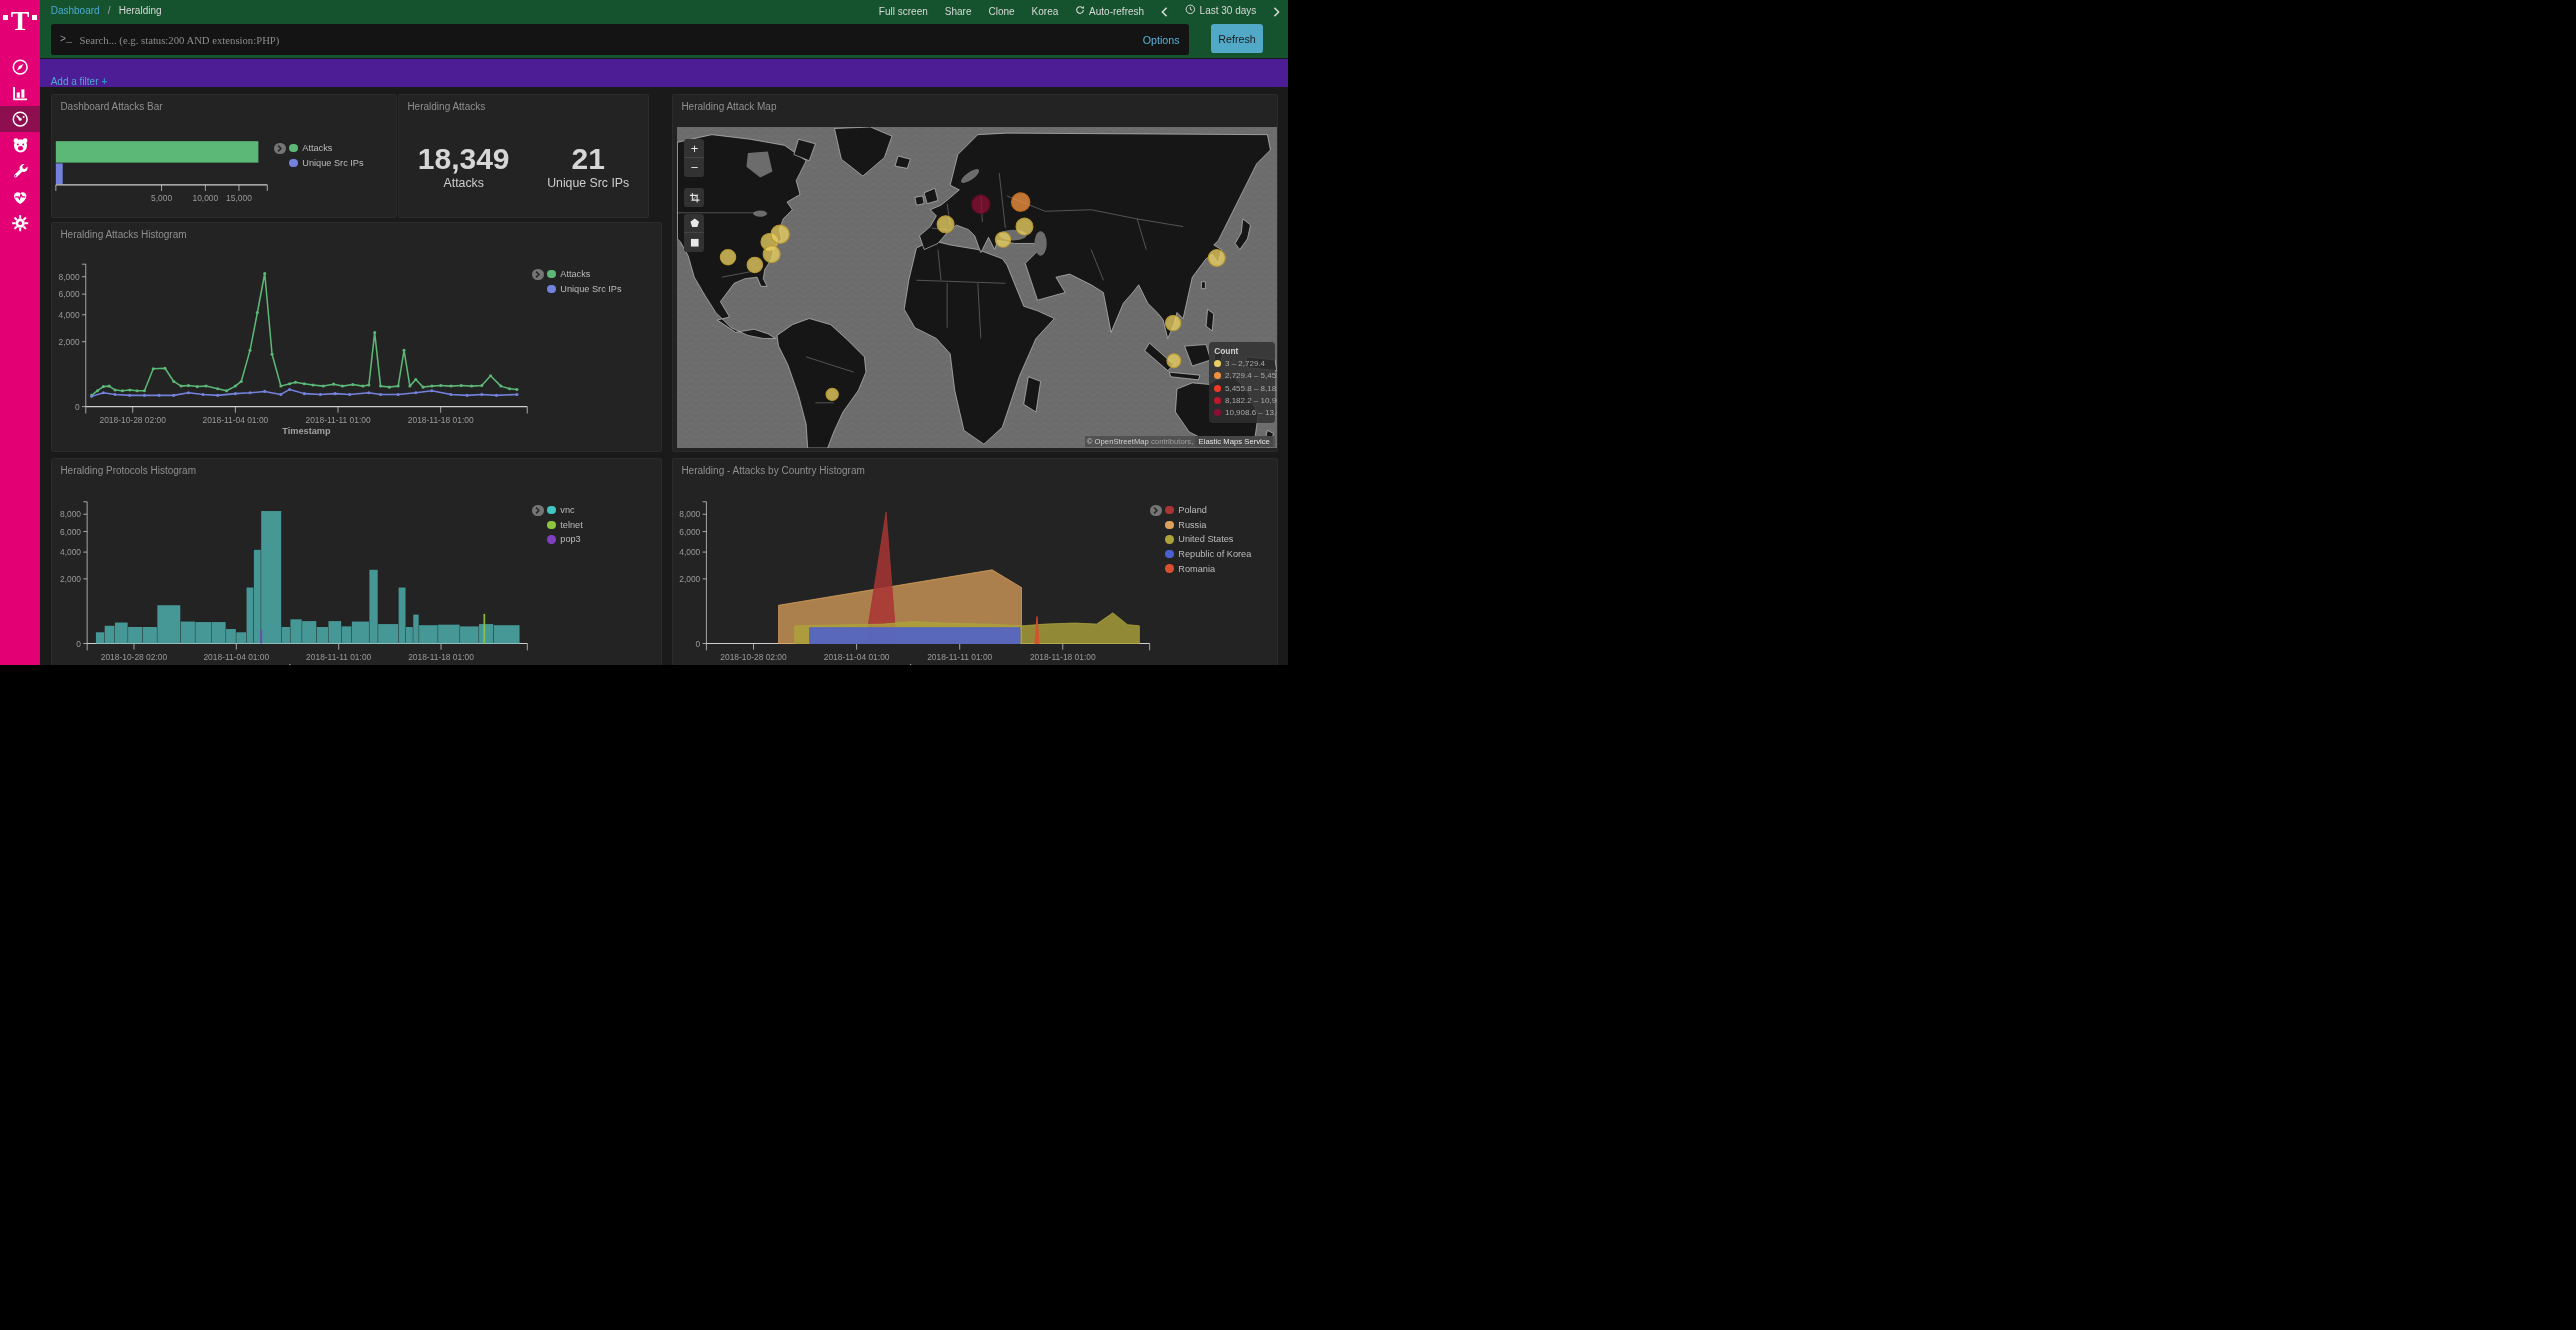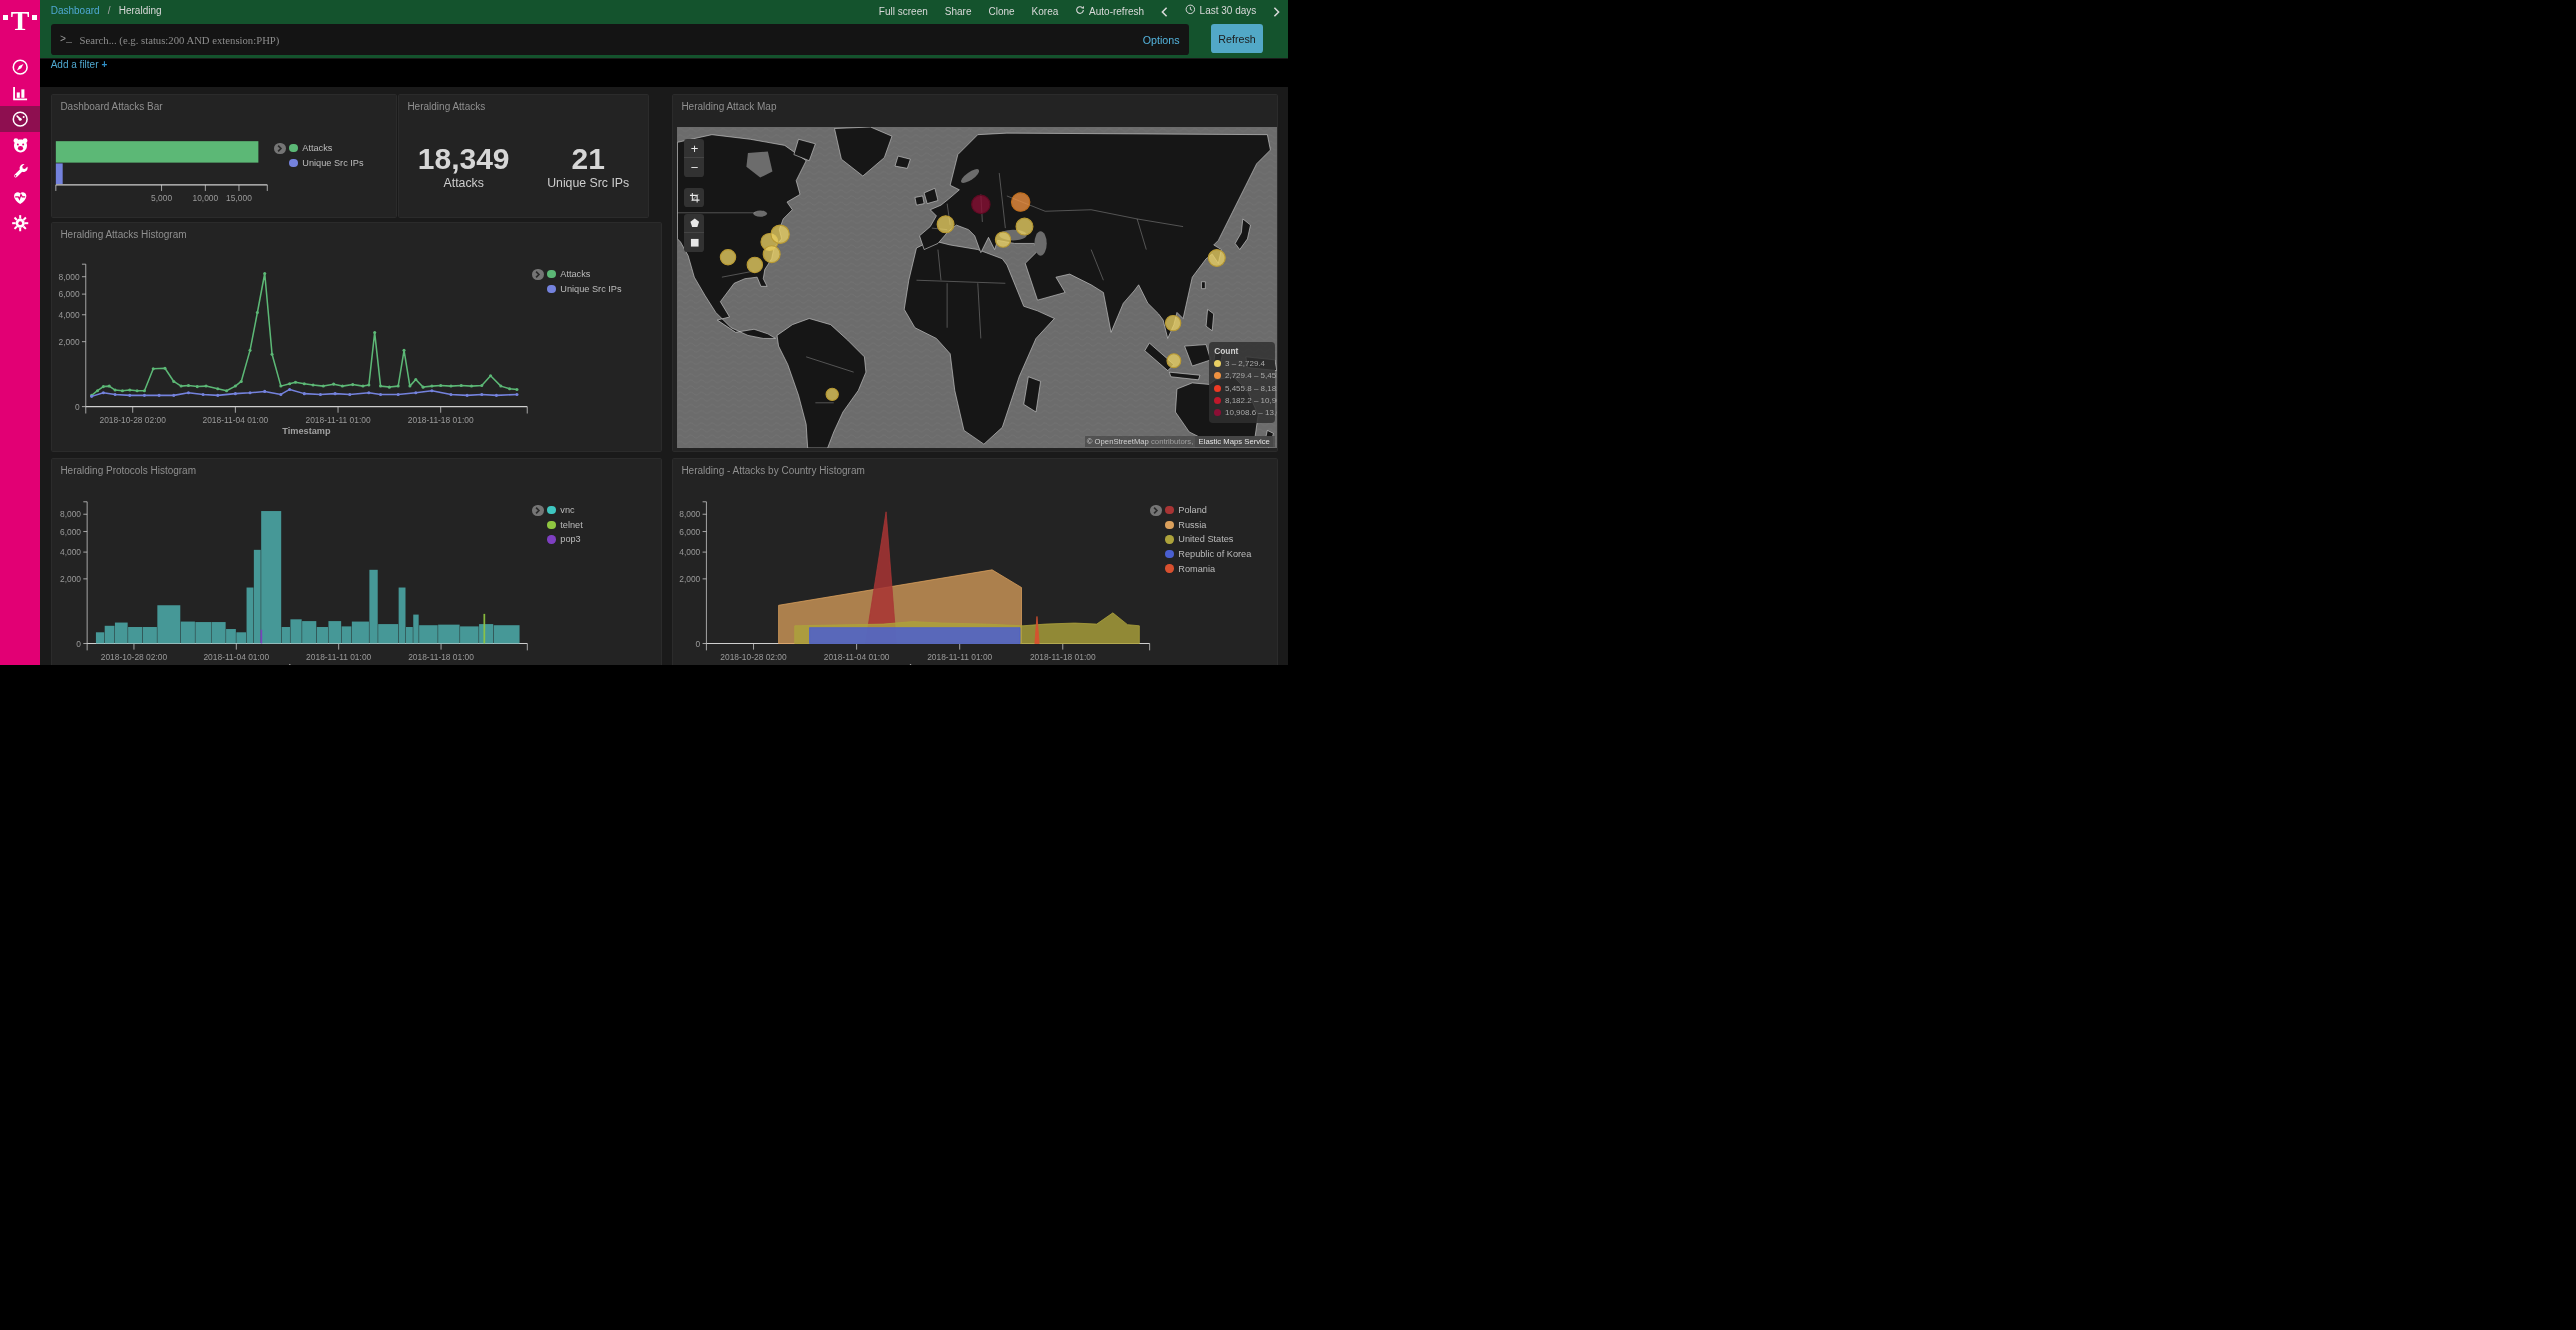--- a/index.html
+++ b/index.html
@@ -27,21 +27,21 @@
   .nav-actions .act{cursor:pointer;display:flex;align-items:center;gap:3.8px;white-space:nowrap}
   .ico-btn{display:flex;align-items:center;cursor:pointer}
   .search-wrap{position:absolute;left:10.7px;top:24px;width:1138px;height:31px;background:#141414;border-radius:3.1px;display:flex;align-items:center;padding:0 9.2px}
   .prompt{font-family:"Liberation Mono",monospace;color:#9a9a9a;font-size:10px;margin-right:7.7px}
   .search-input{flex:1;background:transparent;border:none;outline:none;color:#d5d5d5;font-size:10.7px;font-family:Liberation Serif, serif}
   .search-input::placeholder{color:#8c8c8c}
   .options-link{color:#54b3dc;font-size:10.7px;cursor:pointer;margin-left:7.7px}
   .refresh-btn{position:absolute;left:1171px;top:24px;width:52px;height:29px;background:#52a8c7;color:#1c1c1c;font-size:10.7px;border:none;border-radius:3.1px;cursor:pointer;font-family:"Liberation Sans",sans-serif}
 
   
-  .filter-row{position:absolute;left:40px;right:0;top:59px;height:28px;background:#000000;display:flex;align-items:flex-start}
+  .filter-row{position:absolute;left:40px;right:0;top:59px;height:28px;background:#4c1d95;display:flex;align-items:flex-end}
   .add-filter{margin-left:10.7px;font-size:10px;color:#4fa8cf;cursor:pointer}
   .add-filter b{color:#2f8fc6;font-weight:bold;margin-left:3.1px}
 
   
   .panel{position:absolute;background:#232323;border:0.8px solid #2b2b2b;border-radius:1.5px}
   .p-title{position:absolute;left:8.4px;top:6.1px;font-size:10px;color:#8f8f8f;white-space:nowrap}
   #panel-bar   {left:51px; top:94px;width:346px;height:124px}
   #panel-metric{left:398px;top:94px;width:251px;height:124px}
   #panel-map   {left:672px;top:94px;width:606px;height:358px}
   #panel-hist  {left:51px; top:222px;width:611px;height:230px}

